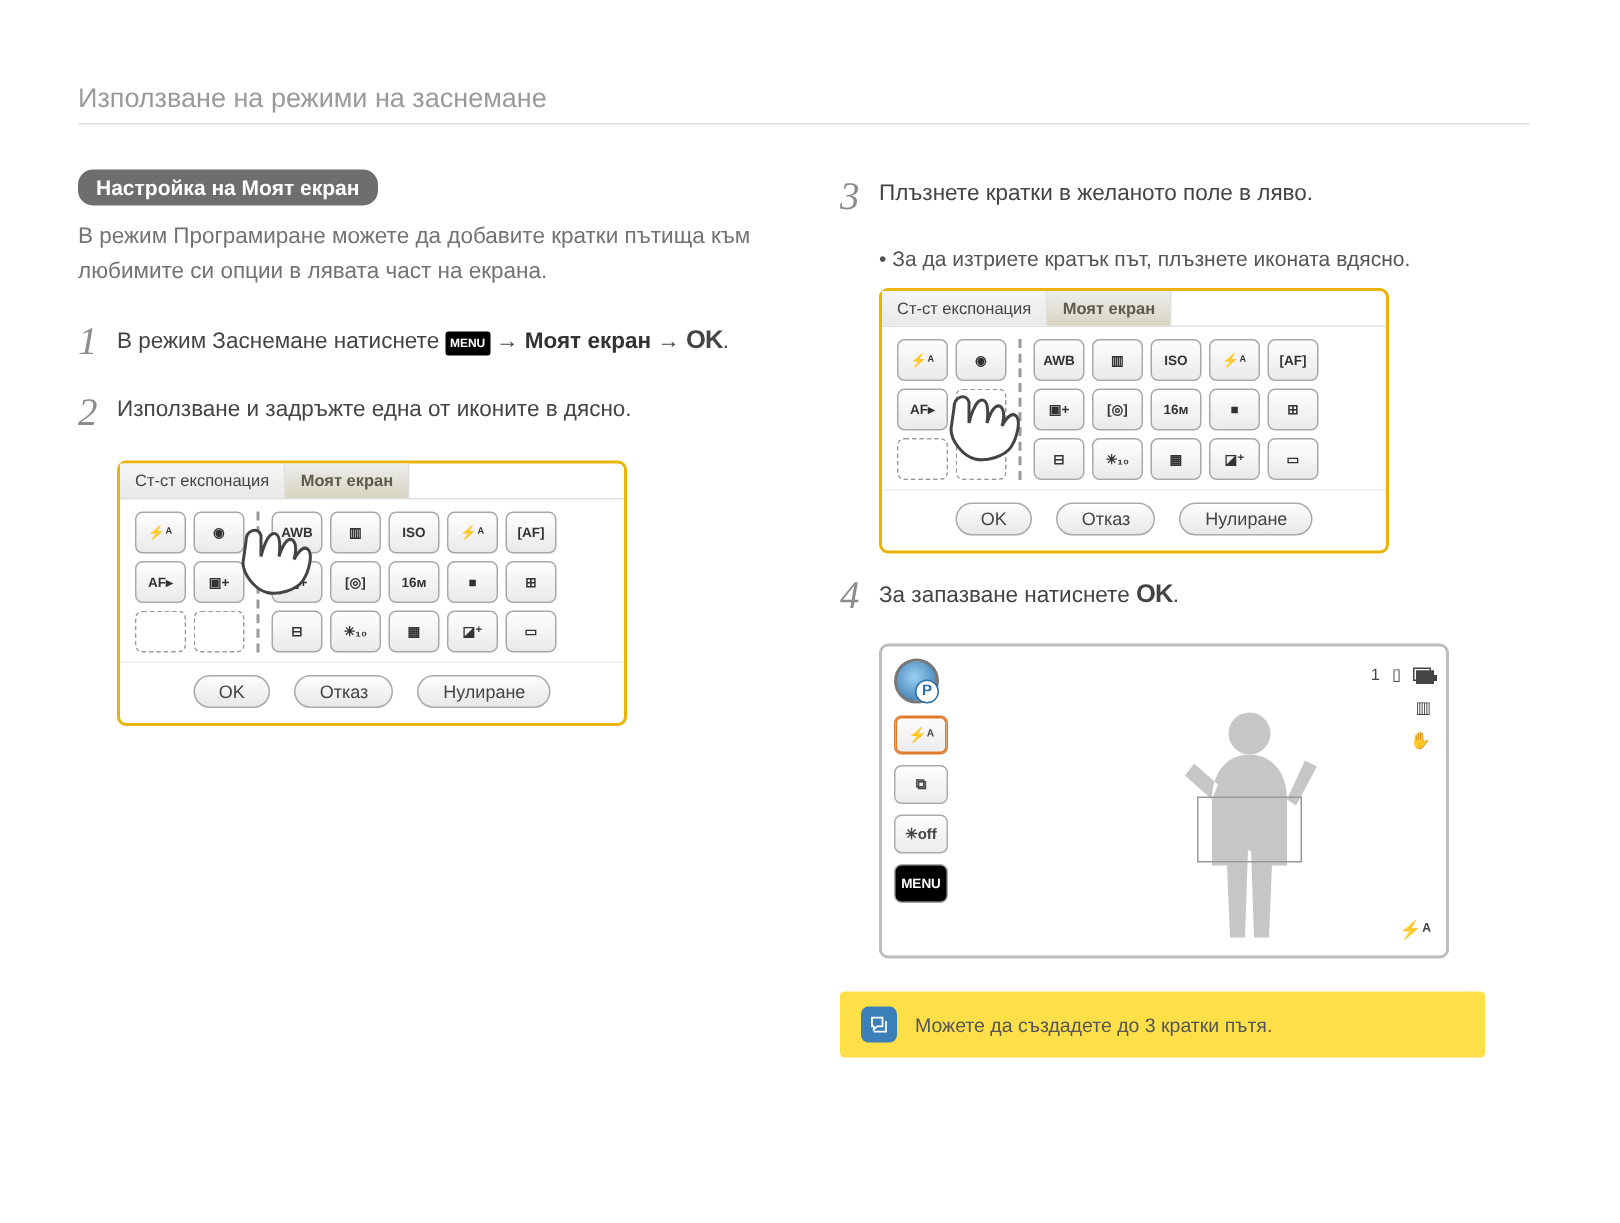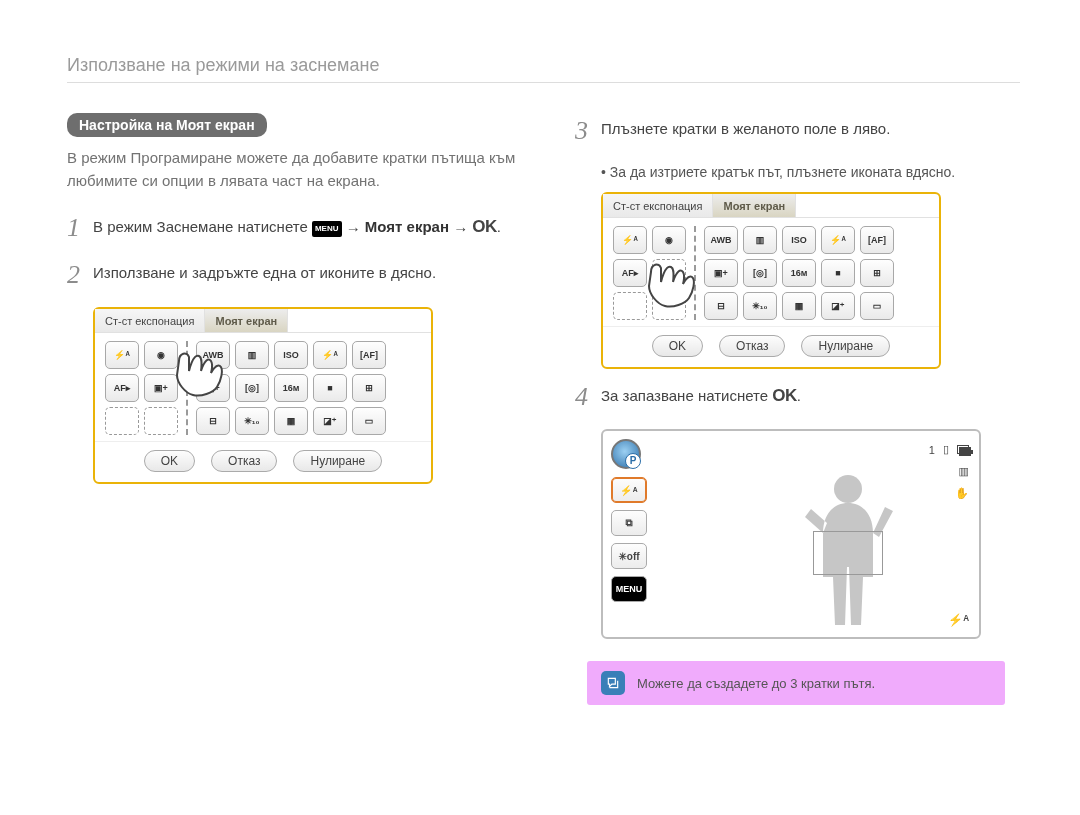--- a/index.html
+++ b/index.html
@@ -1,17 +1,17 @@
 <!DOCTYPE html>
 <html><head>
 <meta charset="utf-8">
 <style>
   * { box-sizing: border-box; margin: 0; padding: 0; }
   html, body { width: 1080px; height: 815px; background: #fff; font-family: Arial, Helvetica, sans-serif; color: #444; }
-  .page { padding: 55px 60px 30px 67px; width: 1080px; height: 815px; position: relative; }
+  .page { padding: 55px 60px 30px 52px; width: 1080px; height: 815px; position: relative; }
   .breadcrumb { color: #9a9a9a; font-size: 18px; border-bottom: 1px solid #ddd; padding-bottom: 6px; margin-bottom: 30px; }
   .columns { display: flex; gap: 48px; }
   .col-left { flex: 0 0 460px; }
   .col-right { flex: 0 0 430px; }
   .pill-heading { display: inline-block; background: #6e6e6e; color: #fff; font-size: 14px; font-weight: bold; padding: 4px 12px; border-radius: 10px; margin-bottom: 10px; }
   .intro { font-size: 15px; line-height: 1.5; color: #737373; margin-bottom: 22px; }
   .step { display: flex; margin-bottom: 18px; align-items: flex-start; }
   .step-num { font-family: "Times New Roman", Georgia, serif; font-style: italic; font-size: 26px; color: #8c8c8c; width: 26px; flex: none; line-height: 1.1; }
   .step-body { font-size: 15px; color: #444; line-height: 1.55; flex: 1; }
   .step-body .ok-glyph { font-weight: 900; font-size: 17px; letter-spacing: -0.5px; }
@@ -38,21 +38,21 @@
   .figure-vf { width: 380px; height: 210px; border: 2px solid #bdbdbd; border-radius: 6px; background: #fff; margin: 6px 0 14px 26px; position: relative; }
   .vf-left { position: absolute; left: 8px; top: 10px; display: flex; flex-direction: column; gap: 7px; }
   .vf-ic { width: 36px; height: 26px; border: 1px solid #aaa; border-radius: 5px; background: linear-gradient(#fdfdfd,#ececec); display: flex; align-items: center; justify-content: center; font-size: 10px; font-weight: bold; color: #444; }
   .vf-ic.sel { border: 1px solid #e07a2a; box-shadow: 0 0 0 1px #e07a2a inset; }
   .vf-ic.menu { background: #000; color: #fff; font-size: 9px; }
   .vf-right { position: absolute; right: 10px; top: 12px; display: flex; flex-direction: column; align-items: flex-end; gap: 9px; font-size: 11px; color: #444; }
   .vf-corner { position: absolute; right: 10px; bottom: 10px; font-size: 12px; font-weight: bold; }
   .vf-centerbox { position: absolute; left: 210px; top: 100px; width: 70px; height: 44px; border: 1px solid #999; }
   .vf-person { position: absolute; left: 190px; top: 36px; color: #b8b8b8; }
   
-  .note { display: flex; align-items: center; gap: 12px; background: #f0abfc; border-radius: 3px; padding: 10px 14px; margin: 22px 0 0 12px; }
+  .note { display: flex; align-items: center; gap: 12px; background: #fde047; border-radius: 3px; padding: 10px 14px; margin: 22px 0 0 0; }
   .note-ic { width: 24px; height: 24px; border-radius: 5px; background: #3a7fb8; display: flex; align-items: center; justify-content: center; }
   .note-ic svg { width: 14px; height: 14px; }
   .note-text { font-size: 13px; color: #555; }
   .footer { position: absolute; bottom: 32px; left: 0; width: 1080px; text-align: center; font-size: 13px; color: #888; }
   .batt { display: inline-flex; align-items: center; gap: 2px; }
   .batt span { width: 12px; height: 9px; border: 1px solid #444; display: inline-block; position: relative; }
   .batt span::after { content: ""; position: absolute; right: -3px; top: 2px; width: 2px; height: 4px; background: #444; }
   .batt .fill { position: absolute; left: 1px; top: 1px; bottom: 1px; right: 1px; background: #444; }
   .top-row-icons { display: flex; align-items: center; gap: 6px; }
   .mode-dial { width: 30px; height: 30px; border-radius: 50%; background: radial-gradient(circle at 45% 40%, #9cd0f2, #2b6ea8); border: 2px solid #777; position: relative; }

